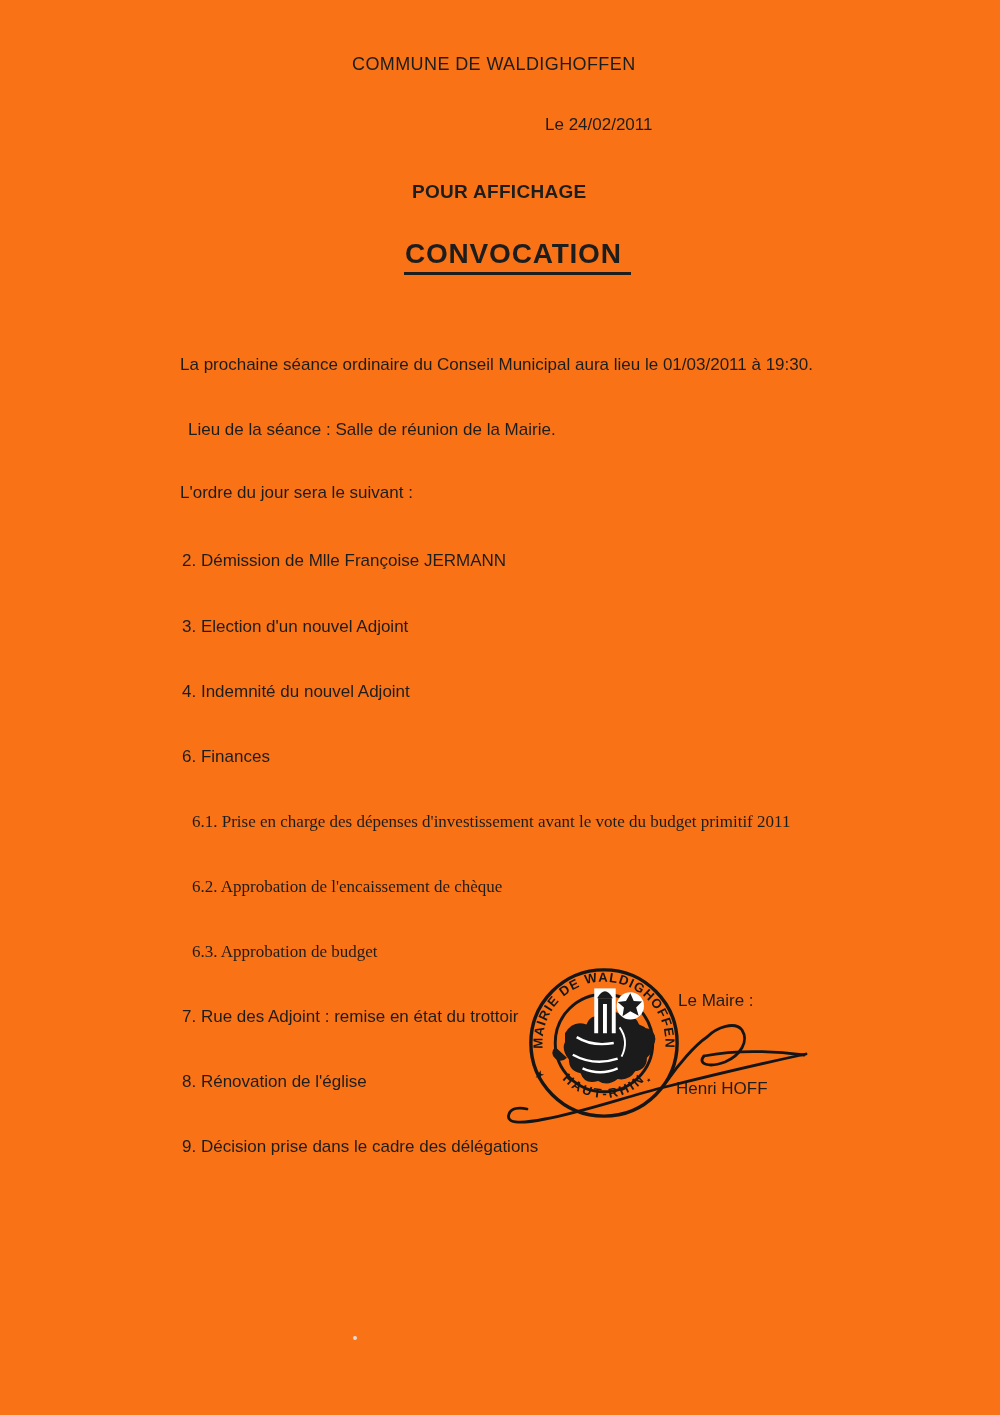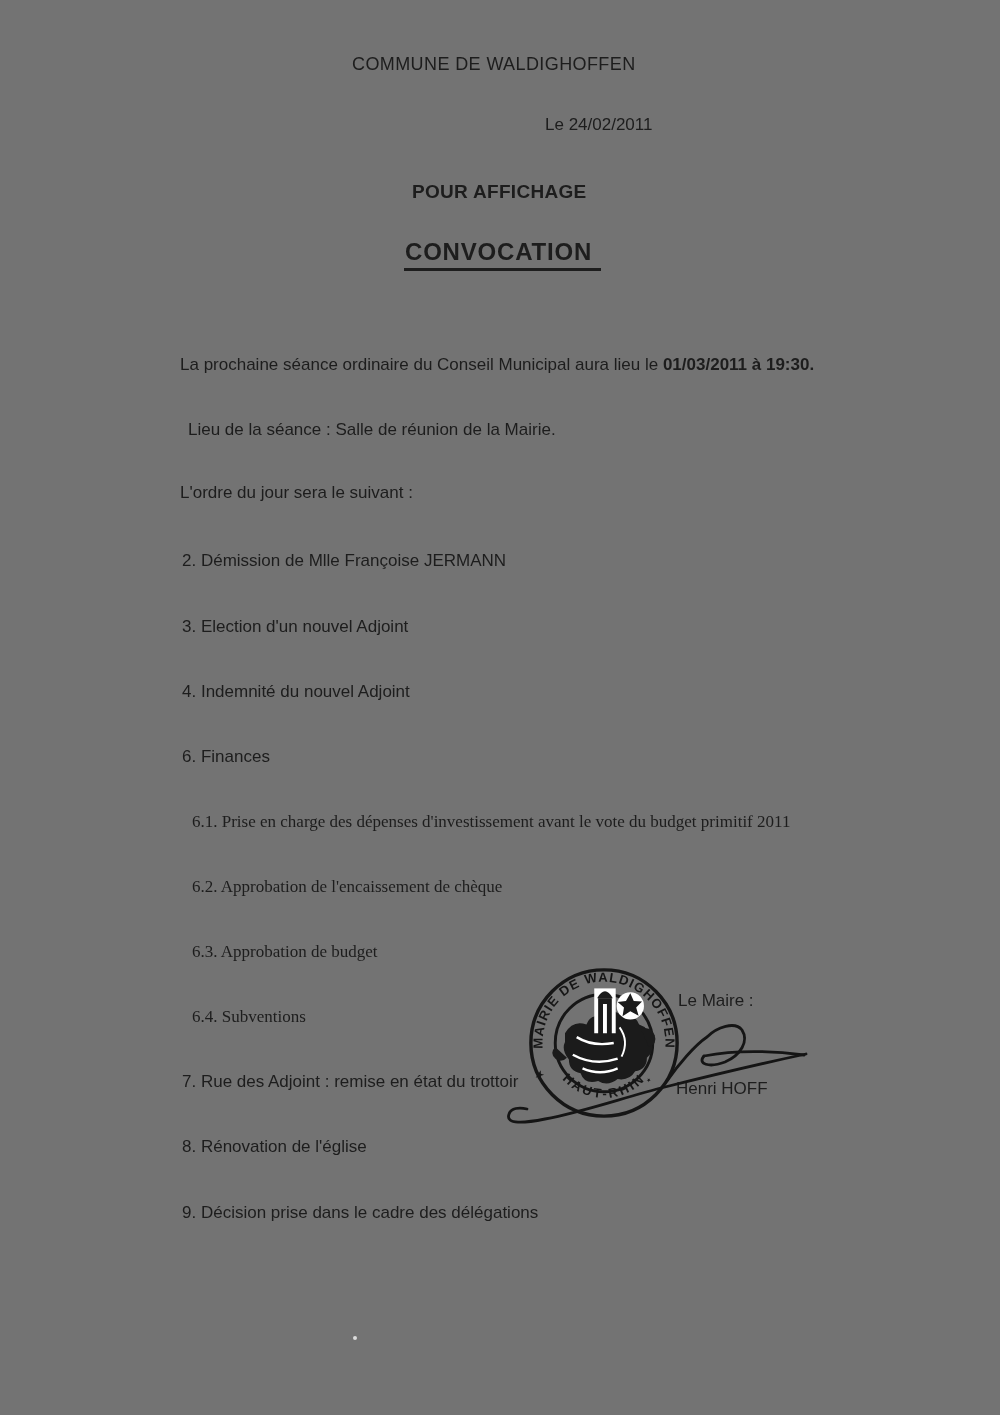--- a/index.html
+++ b/index.html
@@ -1,35 +1,35 @@
 <!DOCTYPE html>
 <html><head>
 <meta charset="utf-8">
 <style>
   html,body{margin:0;padding:0;background:#ffffff;}
   .page{
     position:relative;
     width:1000px;height:1415px;
-    background:#737373;
+    background:#f97316;
     overflow:hidden;
     font-family:"Liberation Sans","DejaVu Sans",sans-serif;
     color:#1d1d1d;
   }
   .abs{position:absolute;white-space:pre-wrap;}
   .commune{left:352px;top:54px;font-size:18px;letter-spacing:0.4px;}
   .dateline{left:545px;top:115px;font-size:17px;}
   .notice{left:412px;top:181px;font-size:19px;font-weight:700;letter-spacing:0.3px;}
   .doc-title{
     left:404px;top:238px;
-    font-size:24px;font-weight:700;letter-spacing:0.8px;
+    font-size:28px;font-weight:700;letter-spacing:0.8px;
     border-bottom:3px solid #1d1d1d;
     padding:0 9px 2px 1px;
   }
   .intro{left:180px;top:337px;width:668px;font-size:17px;line-height:22.5px;}
-  .intro b{font-weight:700;}
+  .intro b{font-weight:400;}
   .location{left:180px;top:403px;font-size:17px;margin-left:8px;}
   .agenda-intro{left:180px;top:466px;font-size:17px;}
   .agenda{left:182px;top:507px;width:662px;font-size:17px;line-height:21.7px;}
   .ag-item{margin:0;}
   .ag-sub{text-indent:10px;font-family:Liberation Serif, serif;}
   .stamp-svg{left:526px;top:964px;width:156px;height:158px;z-index:2;}
   .sig-svg{left:495px;top:1015px;width:350px;height:112px;z-index:4;}
   .maire-label{left:678px;top:991px;font-size:17px;z-index:1;}
   .signer-name{left:676px;top:1079px;font-size:17px;z-index:3;}
   .speck{left:353px;top:1336px;width:4px;height:4px;border-radius:50%;background:#dcdcdc;}
@@ -51,21 +51,20 @@
   <p class="abs agenda-intro">L'ordre du jour sera le suivant :</p>
 
   <div class="abs agenda">
     <div class="ag-item"><span>2.</span> <span>Démission de Mlle Françoise JERMANN</span></div>
     <div class="ag-item"><span>3.</span> <span>Election d'un nouvel Adjoint</span></div>
     <div class="ag-item"><span>4.</span> <span>Indemnité du nouvel Adjoint</span></div>
     <div class="ag-item"><span>6.</span> <span>Finances</span></div>
     <div class="ag-item ag-sub"><span>6.1.</span> <span>Prise en charge des dépenses d'investissement avant le vote du budget primitif 2011</span></div>
     <div class="ag-item ag-sub"><span>6.2.</span> <span>Approbation de l'encaissement de chèque</span></div>
     <div class="ag-item ag-sub"><span>6.3.</span> <span>Approbation de budget</span></div>
-    <div class="ag-item ag-sub"><span>6.4.</span> <span>Subventions</span></div>
     <div class="ag-item"><span>7.</span> <span>Rue des Adjoint : remise en état du trottoir</span></div>
     <div class="ag-item"><span>8.</span> <span>Rénovation de l'église</span></div>
     <div class="ag-item"><span>9.</span> <span>Décision prise dans le cadre des délégations</span></div>
     
     
     
     
     
   </div>
 

